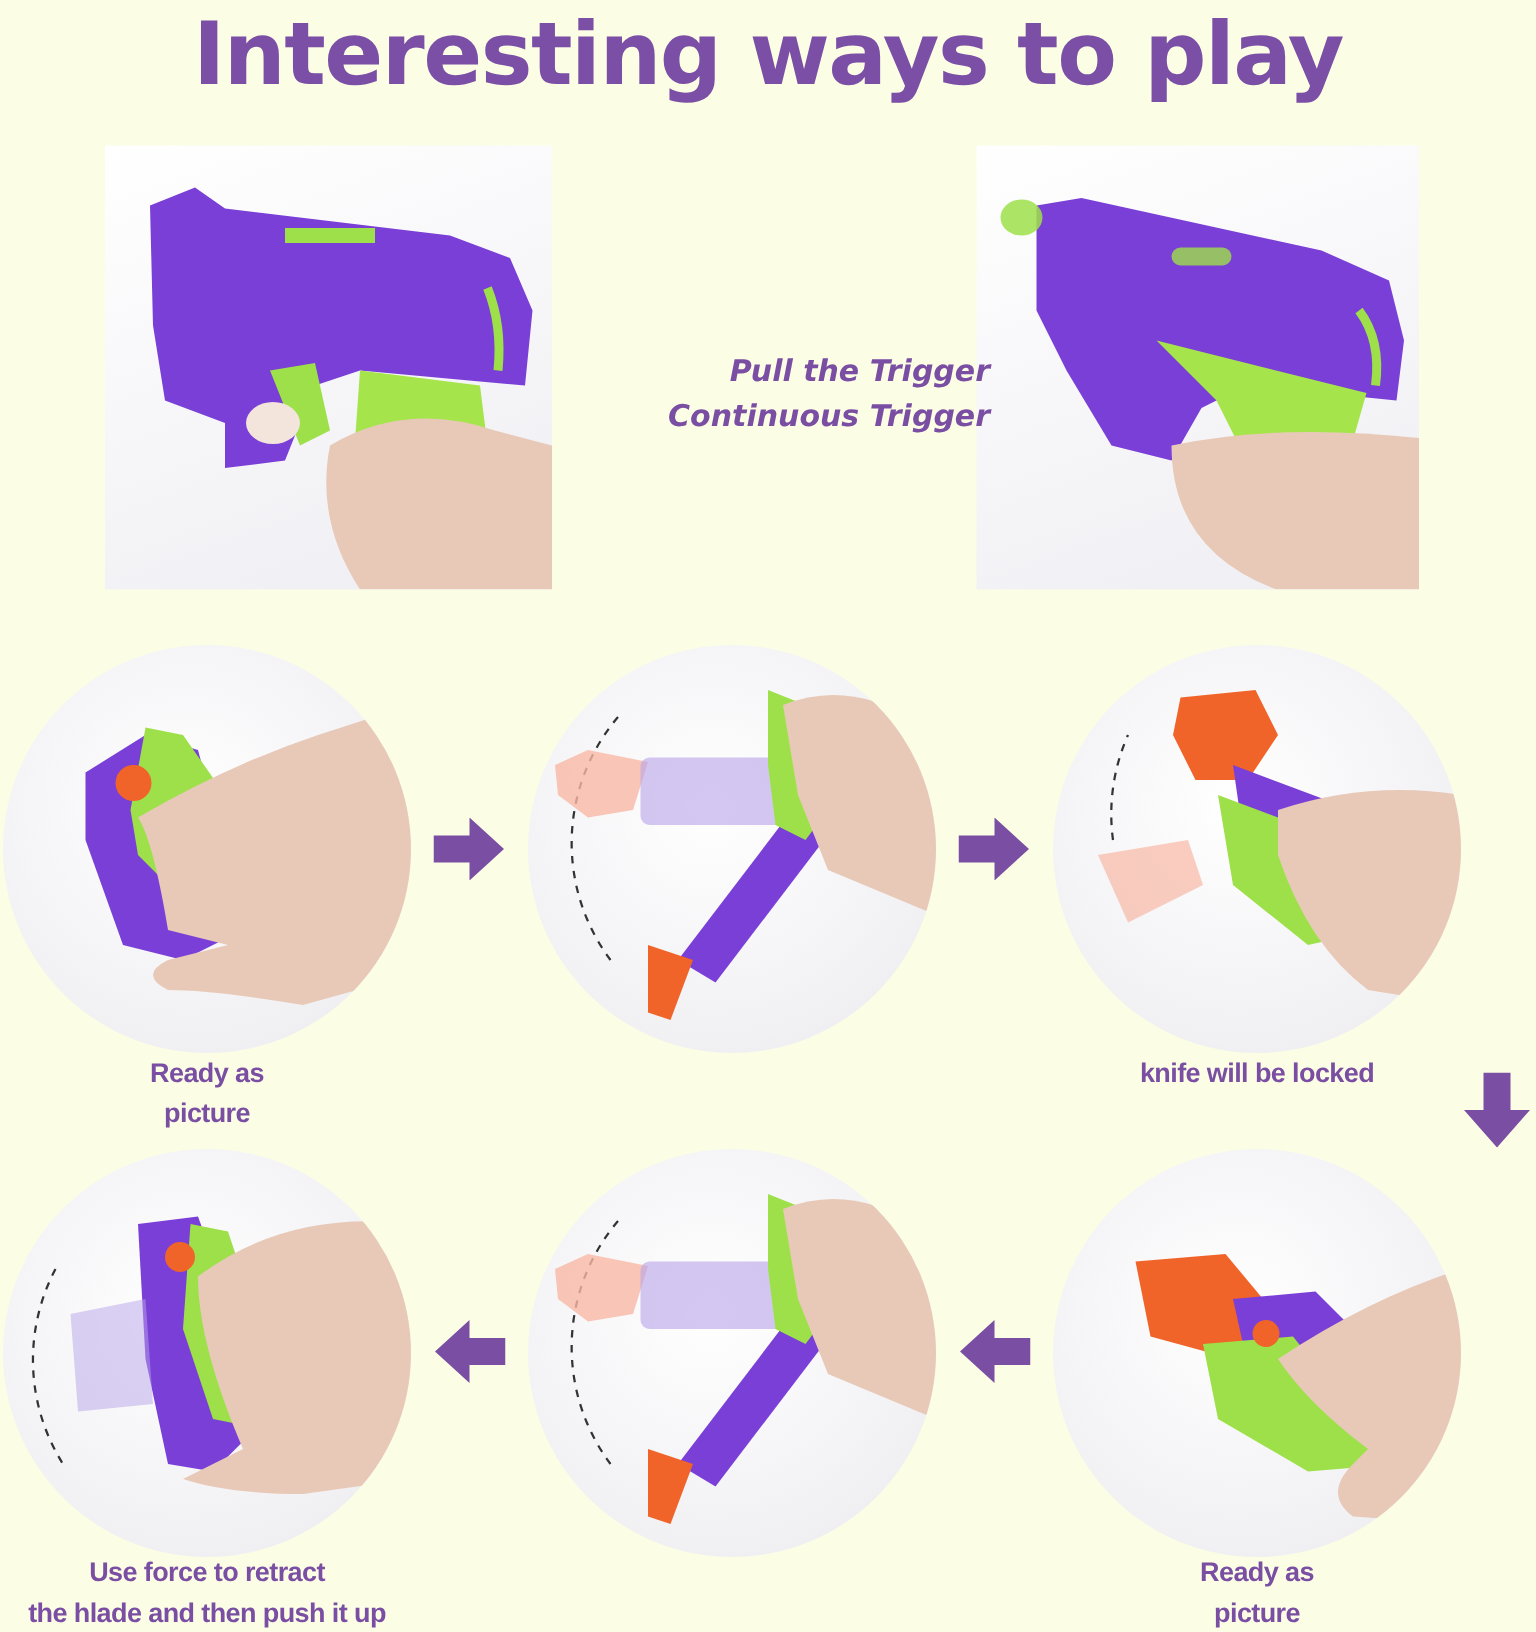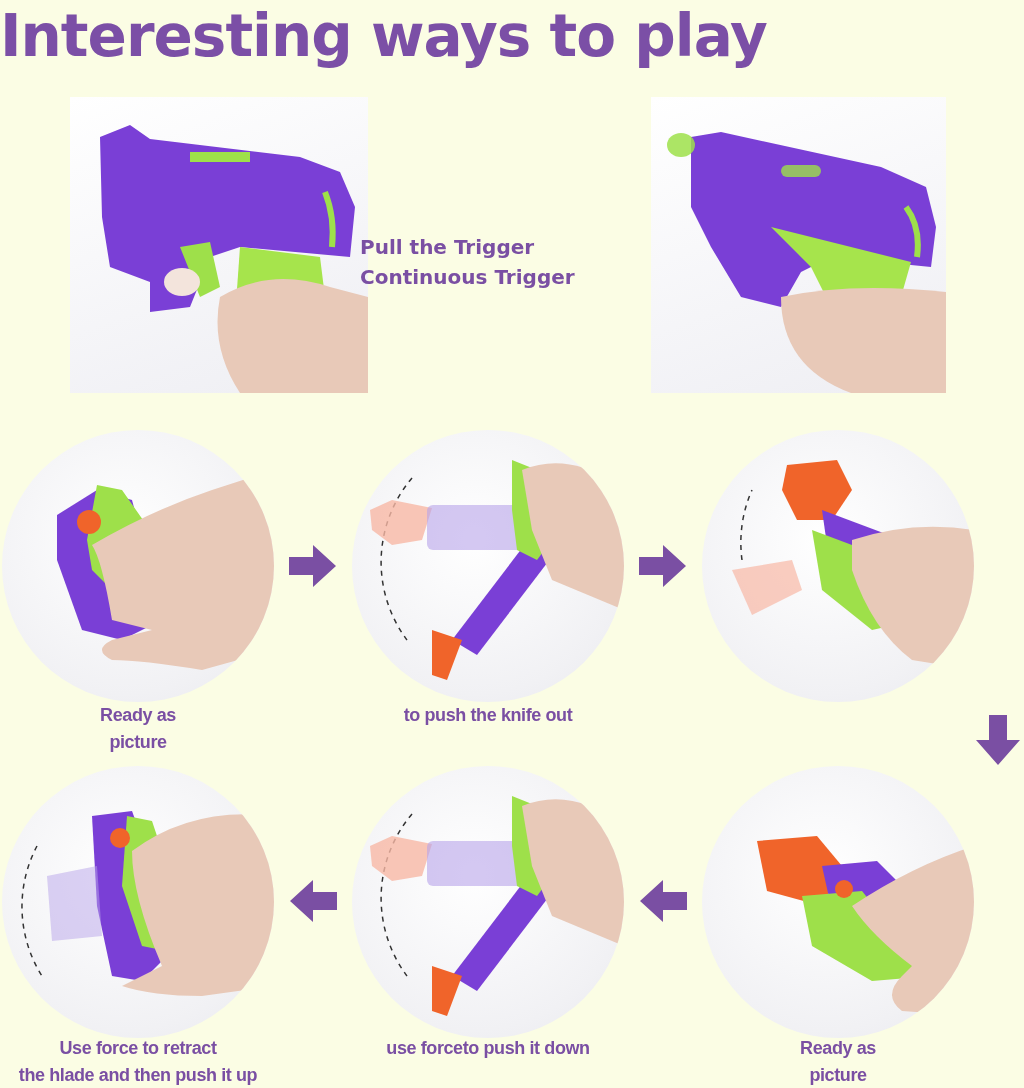--- a/index.html
+++ b/index.html
@@ -5,33 +5,34 @@
   html, body { margin: 0; padding: 0; }
   body {
     width: 1024px; height: 1088px;
     background: #fbfde4;
     position: relative; overflow: hidden;
     font-family: "DejaVu Sans", sans-serif;
     color: #7a4fa3;
   }
   .title {
     position: absolute; left: 0; top: 2px; width: 1024px;
-    text-align: left; font-weight: bold; font-size: 58px;
+    text-align: center; font-weight: bold; font-size: 58px;
     letter-spacing: -1px; color: #7b4fa6;
     font-family: "DejaVu Sans", sans-serif;
   }
   .photo {
     position: absolute; background: linear-gradient(160deg,#ffffff 0%,#eeeef3 100%);
     overflow: hidden;
   }
   .photo svg, .circle svg { position: absolute; left: 0; top: 0; width: 100%; height: 100%; }
   .center-caption {
     position: absolute; left: 360px; top: 232px; width: 300px;
-    text-align: left; font-weight: bold; font-size: 20px; line-height: 30px;
+    text-align: right; font-weight: bold; font-size: 20px; line-height: 30px;
     color: #7a4fa3;
+    font-style: italic;
   }
   .circle {
     position: absolute; width: 272px; height: 272px; border-radius: 50%;
     background: radial-gradient(circle at 45% 40%, #ffffff 0%, #f1f1f4 70%, #e8e8ee 100%);
     overflow: hidden;
   }
   .caption {
     position: absolute; width: 300px; text-align: center;
     font-weight: bold; font-size: 18px; line-height: 27px;
     color: #7a4fa3; letter-spacing: -0.4px;
@@ -101,23 +102,23 @@
     <path d="M30 140 L90 130 L100 160 L50 185 Z" fill="#f8b8a5" opacity="0.7"></path>
     <path d="M150 110 Q210 90 272 100 L272 240 L210 230 Q170 200 150 140 Z" fill="#e8c9b8"></path>
   </svg>
 </div>
 
 <div class="caption" style="left:-12px;top:702px;">
   <div>Ready as</div>
   <div>picture</div>
 </div>
 <div class="caption" style="left:338px;top:702px;">
-  <div>to push the knife out</div>
 </div>
 <div class="caption" style="left:688px;top:702px;">
+  <div>knife will be locked</div>
 </div>
 
 <svg class="arrow" style="left:289px;top:545px;" width="48" height="42" viewBox="0 0 48 42">
   <path d="M0 12 L24 12 L24 0 L47 21 L24 42 L24 30 L0 30 Z" fill="#7a4fa3"></path>
 </svg>
 <svg class="arrow" style="left:639px;top:545px;" width="48" height="42" viewBox="0 0 48 42">
   <path d="M0 12 L24 12 L24 0 L47 21 L24 42 L24 30 L0 30 Z" fill="#7a4fa3"></path>
 </svg>
 <svg class="arrow" style="left:976px;top:715px;" width="44" height="50" viewBox="0 0 44 50">
   <path d="M13 0 L31 0 L31 25 L44 25 L22 50 L0 25 L13 25 Z" fill="#7a4fa3"></path>
@@ -154,21 +155,20 @@
     <circle cx="226" cy="188" r="5" fill="#7a3fd6"></circle>
     <path d="M150 140 Q210 100 272 80 L272 250 L200 245 Q180 230 200 210 L210 200 Q170 170 150 140 Z" fill="#e8c9b8"></path>
   </svg>
 </div>
 
 <div class="caption" style="left:-12px;top:1035px;">
   <div>Use force to retract</div>
   <div>the hlade and then push it up</div>
 </div>
 <div class="caption" style="left:338px;top:1035px;">
-  <div>use forceto push it down</div>
 </div>
 <div class="caption" style="left:688px;top:1035px;">
   <div>Ready as</div>
   <div>picture</div>
 </div>
 
 <svg class="arrow" style="left:289px;top:880px;" width="48" height="42" viewBox="0 0 48 42">
   <path d="M48 12 L24 12 L24 0 L1 21 L24 42 L24 30 L48 30 Z" fill="#7a4fa3"></path>
 </svg>
 <svg class="arrow" style="left:639px;top:880px;" width="48" height="42" viewBox="0 0 48 42">

